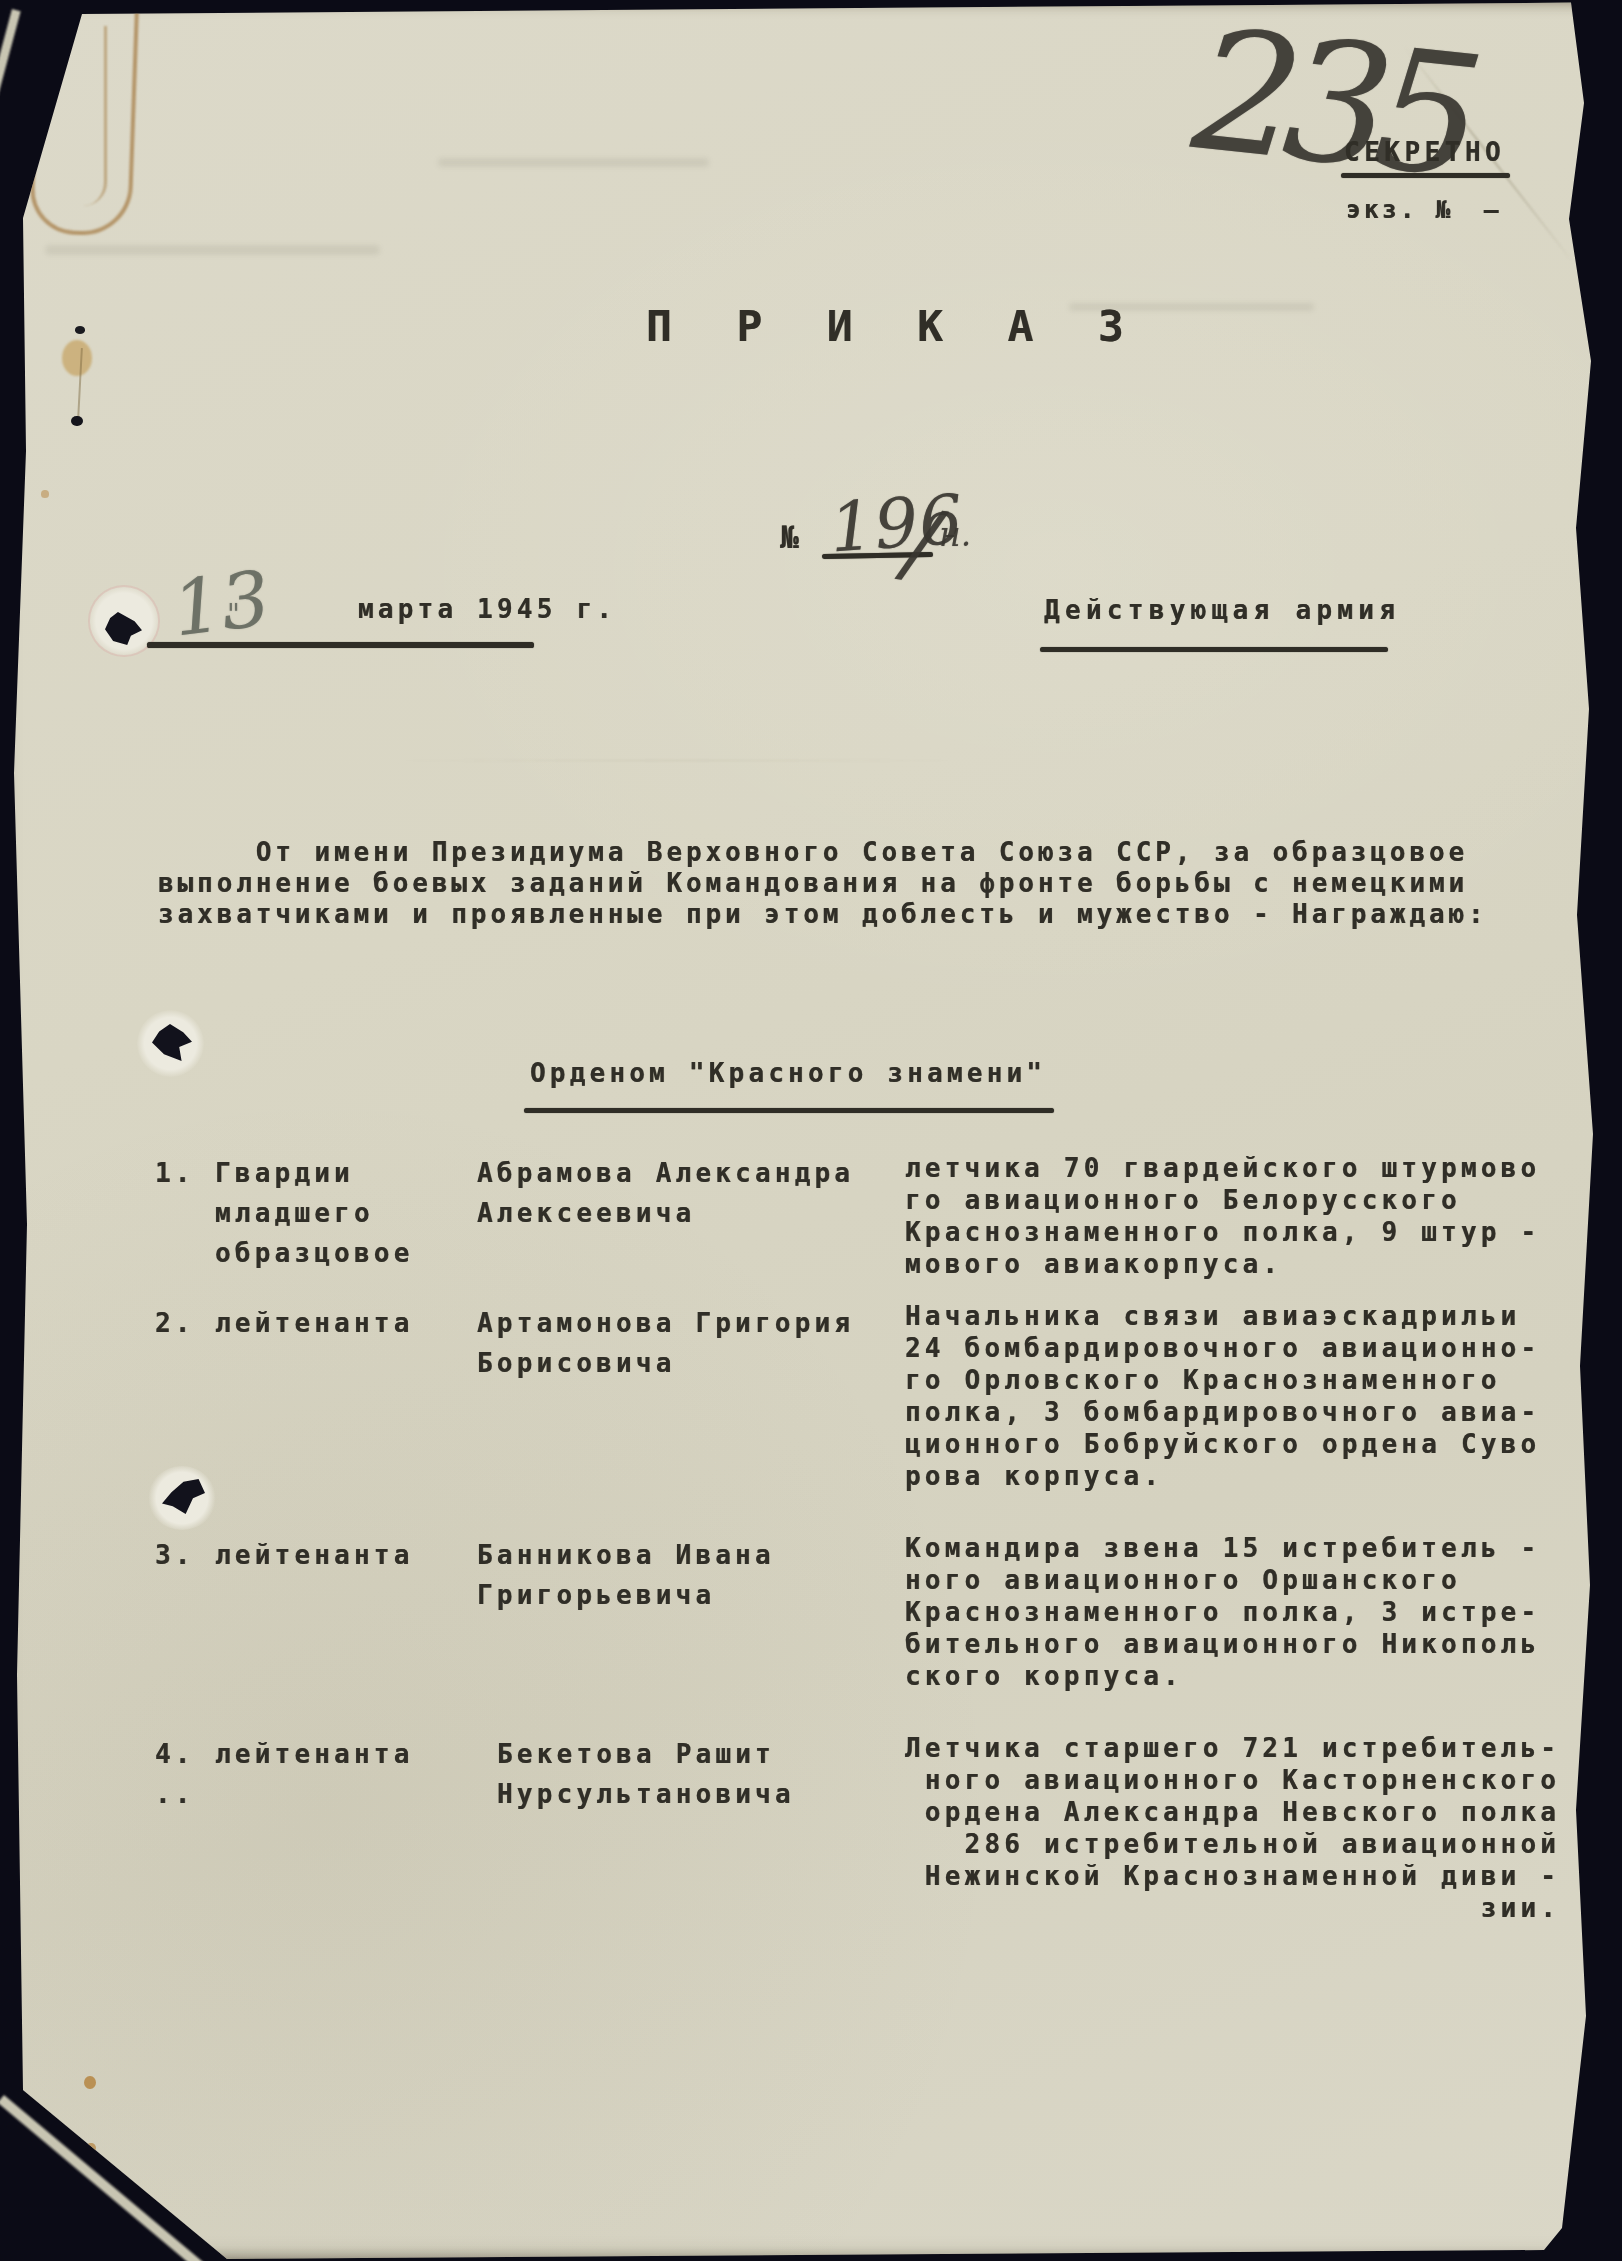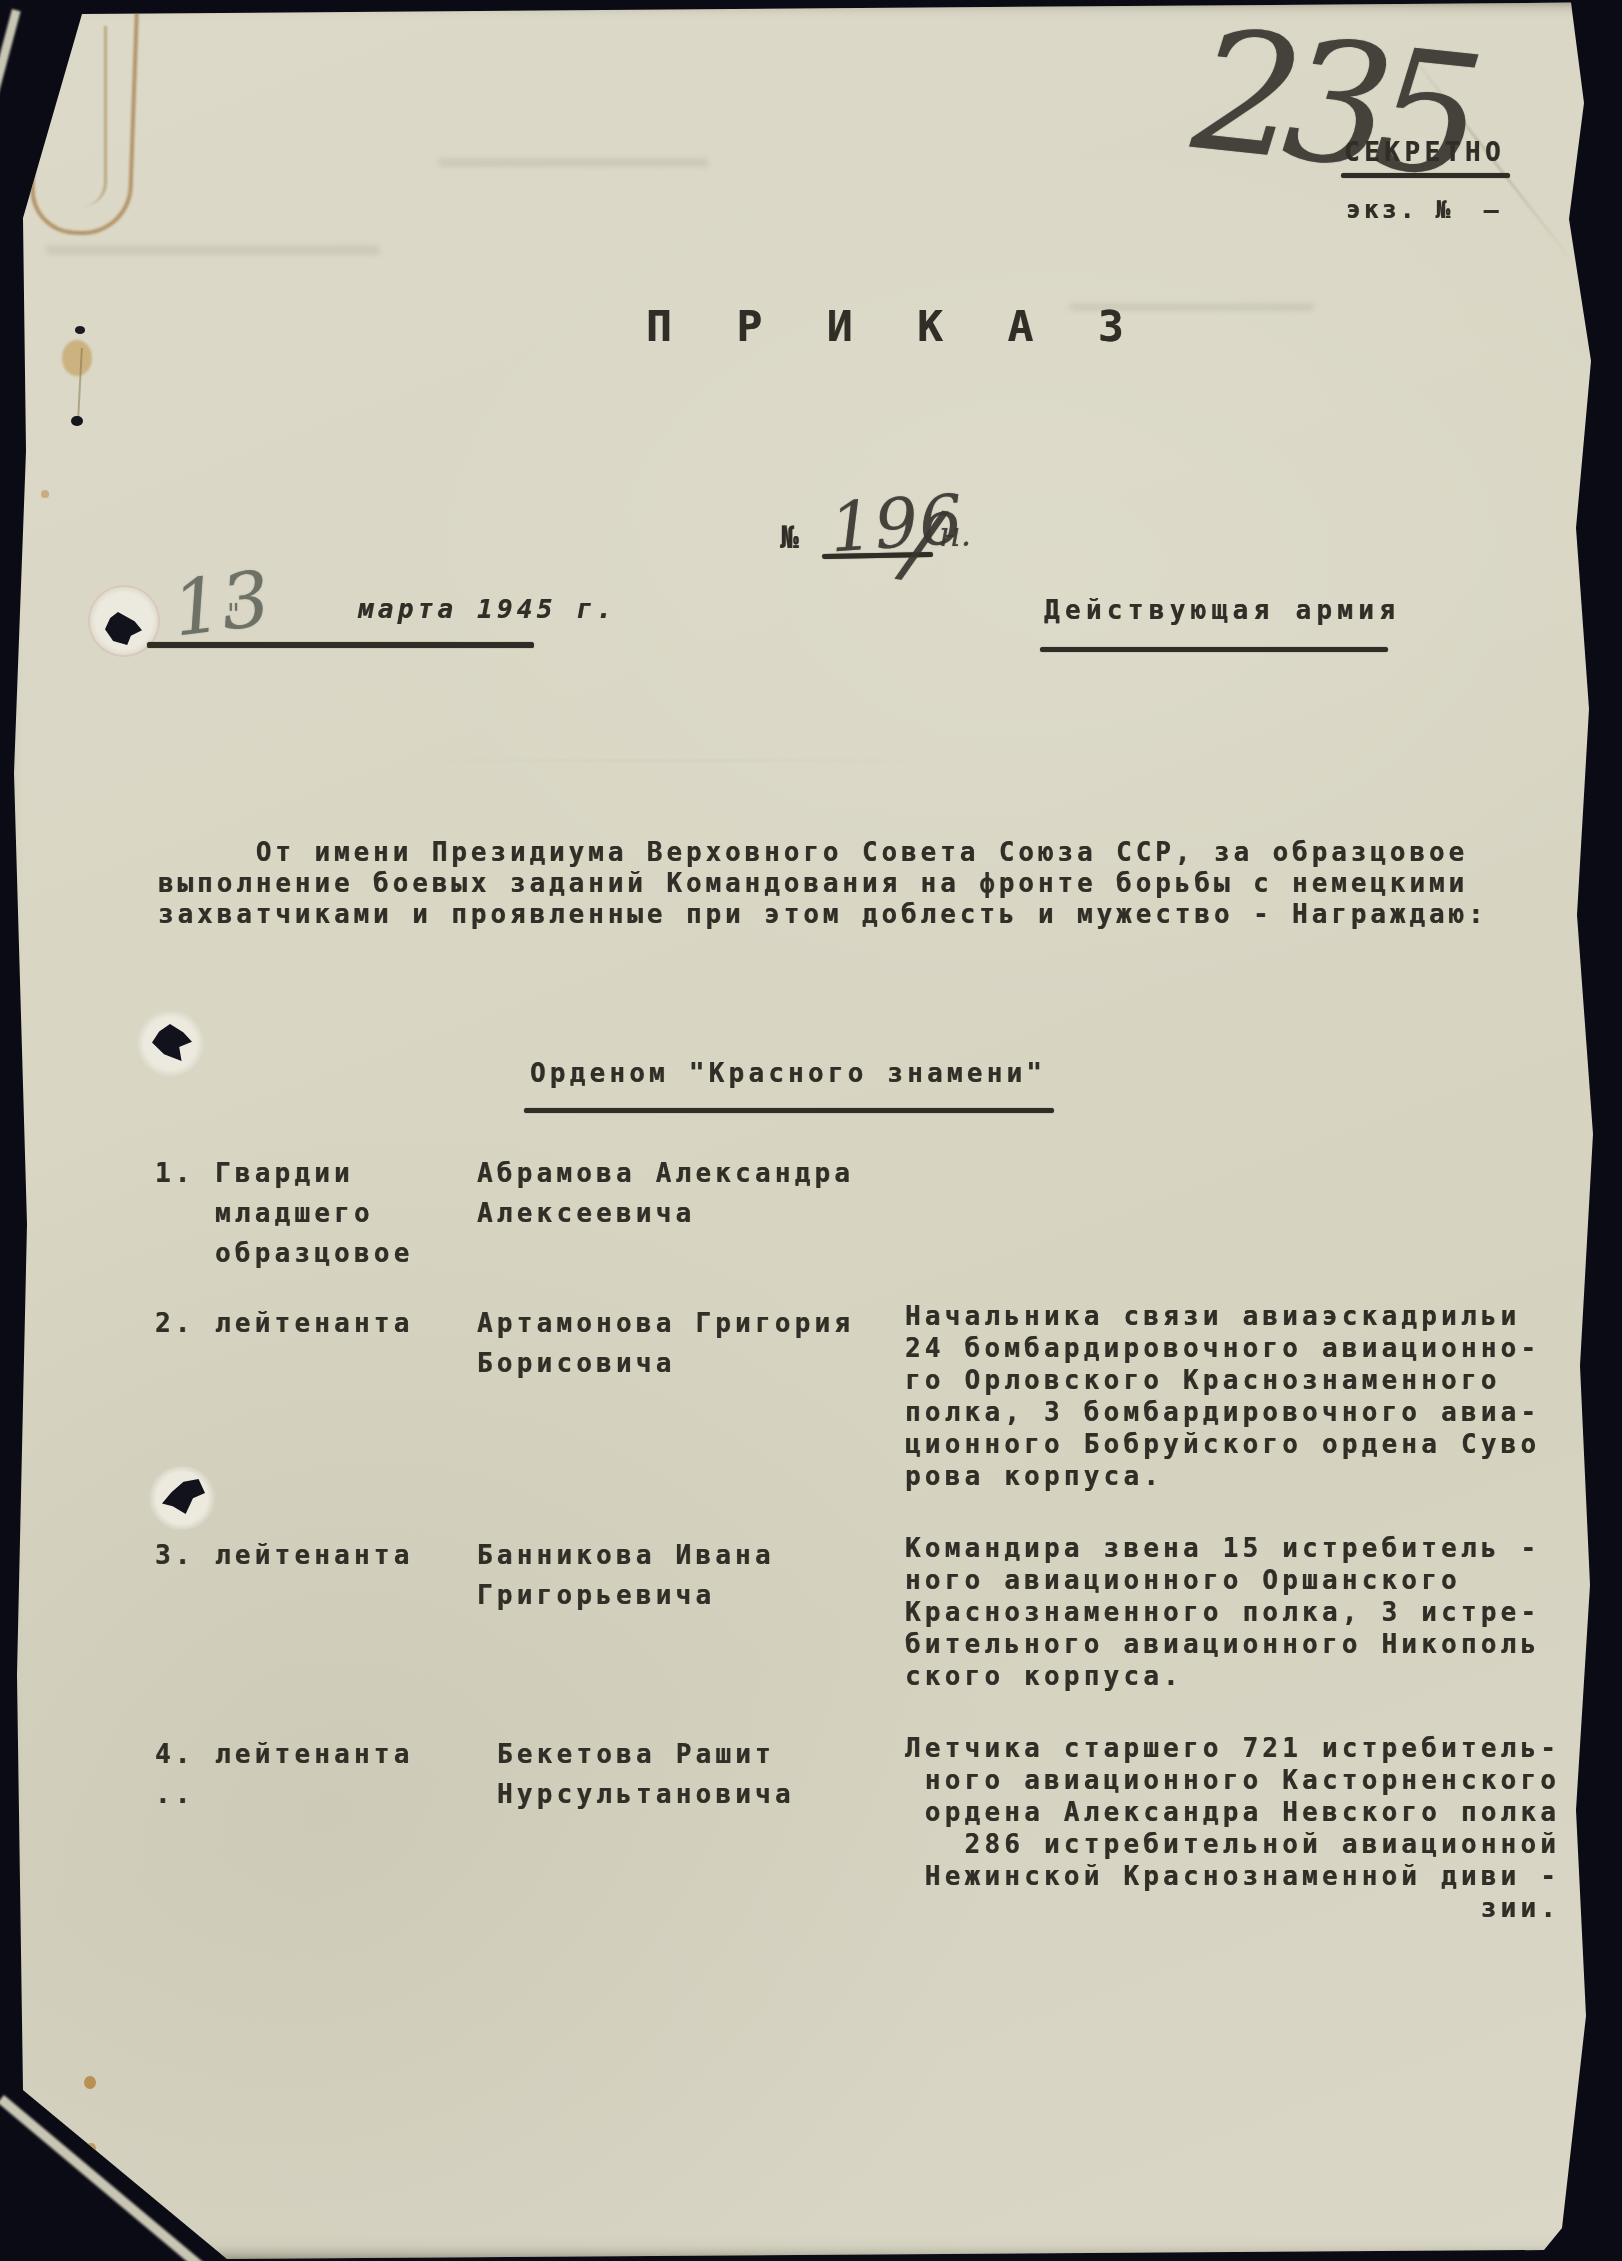--- a/index.html
+++ b/index.html
@@ -111,39 +111,43 @@
 
 
   <div class="typed" style="left:780px;top:519px;font-size:31px;">№</div>
   <div class="hand" style="left:830px;top:484px;font-size:68px;letter-spacing:1.3px;transform:rotate(-4deg);">196</div>
   <div class="rule" style="left:822px;top:553px;width:111px;height:4.5px;transform:rotate(-1deg);"></div>
   <div class="hand" style="left:907px;top:490px;font-size:90px;transform:rotate(8deg);">/</div>
   <div class="hand" style="left:939px;top:515px;font-size:33px;">н.</div>
 
   <div class="hand pencil" style="left:173px;top:559px;font-size:76px;transform:rotate(-7deg);">13</div>
   <div class="hand pencil" style="left:227px;top:598px;font-size:28px;">"</div>
-  <div class="typed" style="left:358px;top:594px;font-size:26px;letter-spacing:4.2px;font-style:italic;">марта 1945 г.</div>
+  <div class="typed" style="left:358px;top:594px;font-size:26px;letter-spacing:4.2px;">марта 1945 г.</div>
   <div class="rule" style="left:147px;top:642px;width:387px;height:5.8px;"></div>
 
   <div class="typed" style="left:1044px;top:595px;font-size:26px;letter-spacing:5.3px;">Действующая армия</div>
   <div class="rule" style="left:1040px;top:647px;width:348px;height:5.2px;"></div>
 
   <div class="typed pre" style="left:158px;top:813px;font-size:26px;letter-spacing:3.9px;line-height:31px;margin-top:24px;">     От имени Президиума Верховного Совета Союза ССР, за образцовое
 выполнение боевых заданий Командования на фронте борьбы с немецкими
 захватчиками и проявленные при этом доблесть и мужество - Награждаю:</div>
 
   <div class="typed" style="left:530px;top:1058px;font-size:26px;letter-spacing:4.2px;">Орденом "Красного знамени"</div>
   <div class="rule" style="left:524px;top:1108px;width:530px;height:4.5px;"></div>
 
   <div class="typed pre" style="left:155px;top:1153px;font-size:26px;letter-spacing:4.2px;line-height:40px;">1.</div>
   <div class="typed pre" style="left:215px;top:1153px;font-size:26px;letter-spacing:4.2px;line-height:40px;">Гвардии
 младшего
 образцовое</div>
   <div class="typed pre" style="left:477px;top:1153px;font-size:26px;letter-spacing:4.2px;line-height:40px;">Абрамова Александра
 Алексеевича</div>
+  <div class="typed pre" style="left:905px;top:1152px;font-size:26px;letter-spacing:4.2px;line-height:32px;">летчика 70 гвардейского штурмово
+го авиационного Белорусского
+Краснознаменного полка, 9 штур -
+мового авиакорпуса.</div>
 
   <div class="typed pre" style="left:155px;top:1303px;font-size:26px;letter-spacing:4.2px;line-height:40px;">2.</div>
   <div class="typed pre" style="left:215px;top:1303px;font-size:26px;letter-spacing:4.2px;line-height:40px;">лейтенанта</div>
   <div class="typed pre" style="left:477px;top:1303px;font-size:26px;letter-spacing:4.2px;line-height:40px;">Артамонова Григория
 Борисовича</div>
   <div class="typed pre" style="left:905px;top:1300px;font-size:26px;letter-spacing:4.2px;line-height:32px;">Начальника связи авиаэскадрильи
 24 бомбардировочного авиационно-
 го Орловского Краснознаменного
 полка, 3 бомбардировочного авиа-
 ционного Бобруйского ордена Суво

